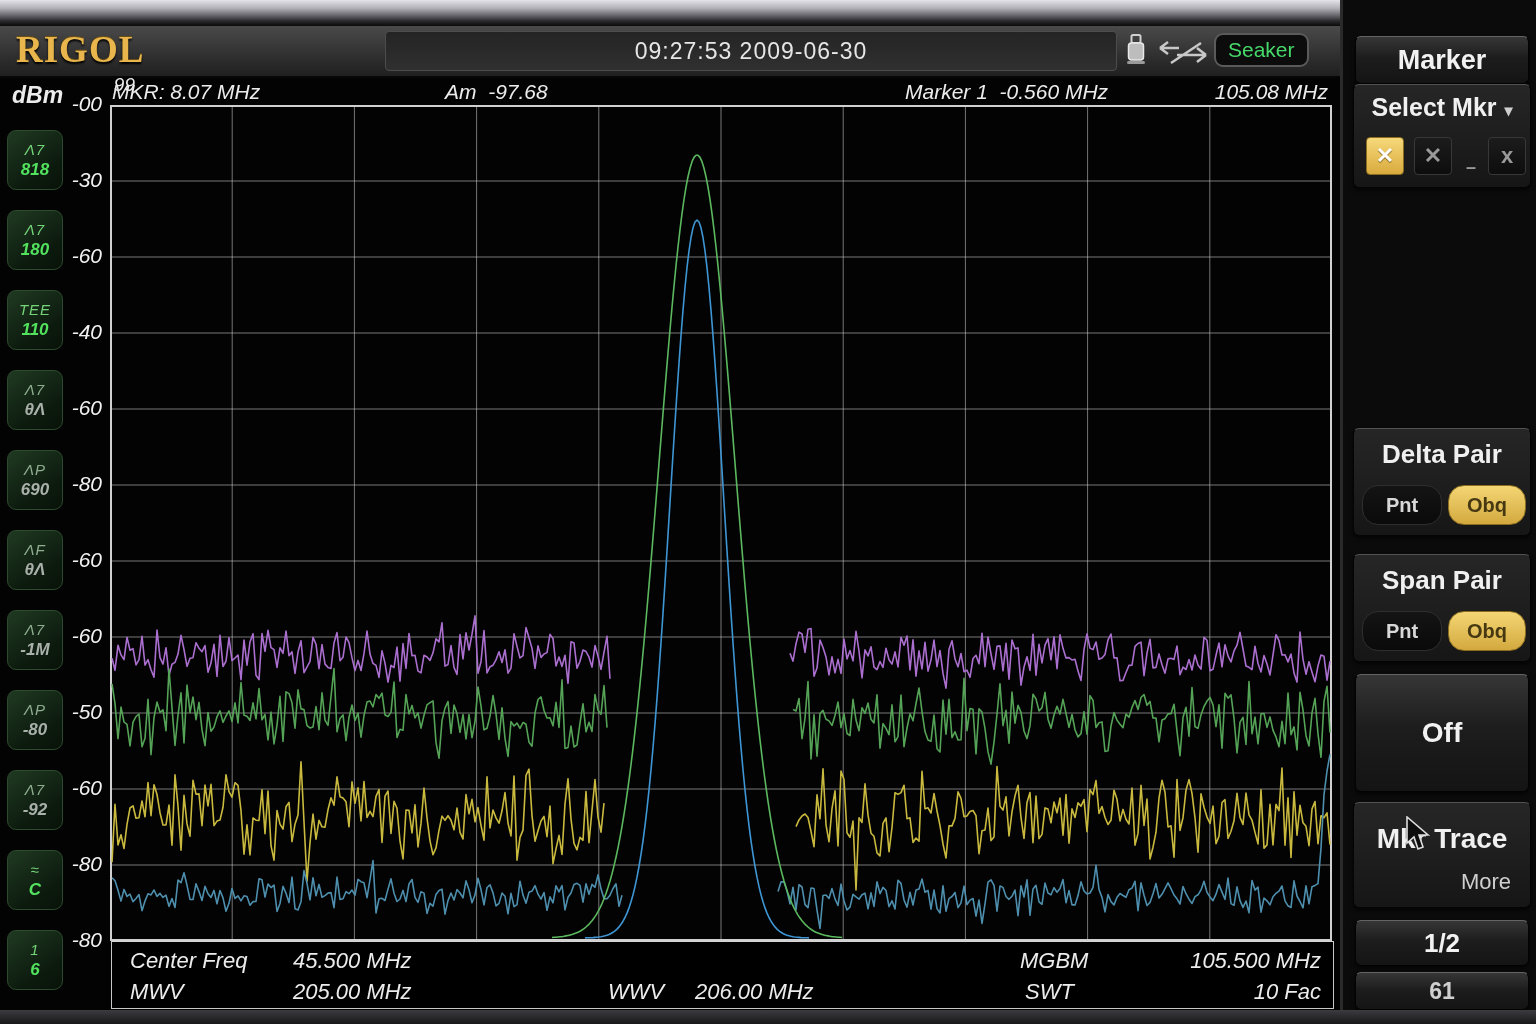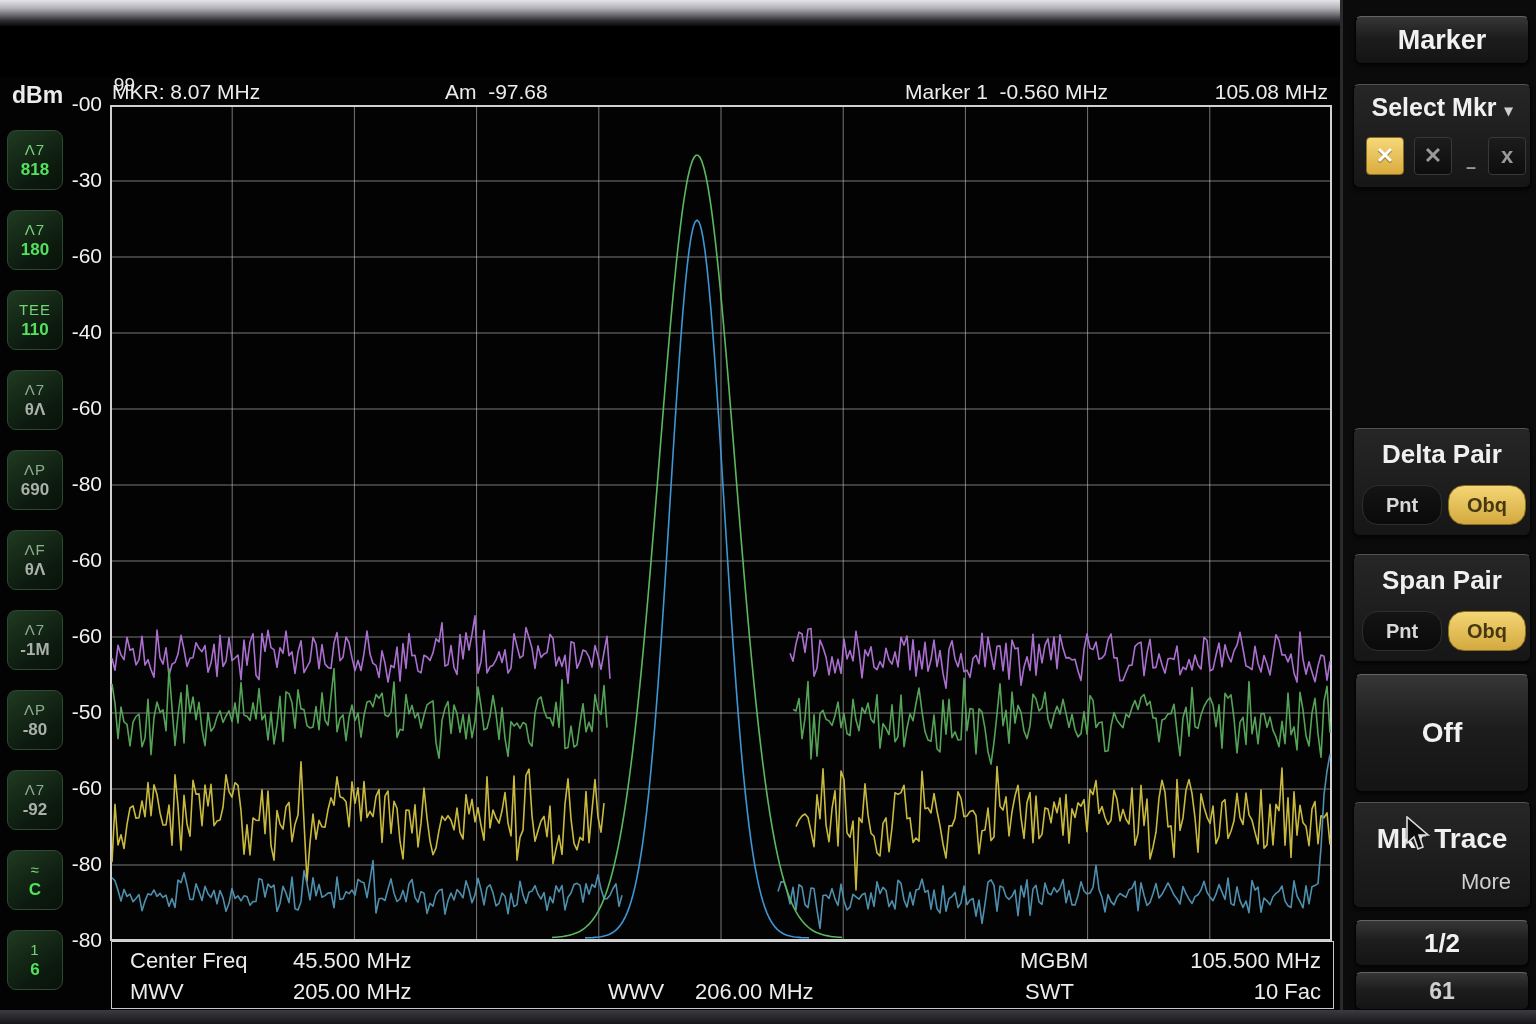--- a/index.html
+++ b/index.html
@@ -19,21 +19,21 @@
     font-size:37px;letter-spacing:1px;color:#e8b64c;text-shadow:0 2px 2px #000,0 -1px 0 #6b4f15;}
   .clockpanel{position:absolute;left:385px;top:5px;width:730px;height:38px;
     background:linear-gradient(180deg,#242424,#303030);border:1px solid #4c4c4c;border-radius:4px;
     display:flex;align-items:center;justify-content:center;color:#e6e6e6;font-size:23px;letter-spacing:1px;}
   .usbicon{position:absolute;left:1125px;top:7px;}
   .arrowsicon{position:absolute;left:1157px;top:13px;}
   .speakerbadge{position:absolute;left:1214px;top:7px;height:30px;padding:0 12px;border:2px solid #5a5a5a;
     border-radius:9px;background:#0c0c0c;color:#46d96a;font-size:21px;display:flex;align-items:center;}
 
   
-  .screen{position:absolute;left:0;top:78px;width:1340px;height:932px;background:#030303;color:#ececec;}
+  .screen{position:absolute;left:0;top:78px;width:1340px;height:932px;background:#030303;color:#ececec;font-style:italic;}
   .unit{position:absolute;left:12px;top:4px;font-size:23px;font-weight:bold;}
   .refoverlay{position:absolute;left:99px;top:-1px;font-size:19px;line-height:15px;text-align:right;width:36px;}
   .inforow{position:absolute;top:2px;font-size:21px;white-space:pre;}
   .ir-mkr{left:112px;} .ir-am{left:445px;} .ir-marker{left:905px;} .ir-right{left:1200px;width:128px;text-align:right;}
   .ylab{position:absolute;left:36px;width:66px;text-align:right;font-size:21px;color:#f2f2f2;}
   .plotsvg{position:absolute;left:110px;top:27px;}
   .bottombox{position:absolute;left:111px;top:863px;width:1221px;height:66px;border:1px solid #c8c8c8;
     border-top-color:#d6d6d6;background:#000;font-size:22px;}
   .bb{position:absolute;white-space:pre;}
 
@@ -71,20 +71,42 @@
   .morelbl{position:absolute;left:0;width:100%;text-align:center;font-size:22px;color:#cfcfcf;}
   .cursor{position:absolute;left:1404px;top:816px;z-index:20;}
 </style>
 </head>
 <body>
 
 <div class="device">
 
   <div class="bezel-top"></div>
 
+  <div class="headerbar">
+    <div class="logo">RIGOL</div>
+    <div class="clockpanel">
+      <span>09:27:53 2009-06-30</span>
+    </div>
+    <span class="usbicon">
+      <svg width="22" height="36" viewBox="0 0 22 36">
+        <rect x="6.5" y="2" width="9" height="8" rx="1.5" fill="none" stroke="#cfcfcf" stroke-width="2"></rect>
+        <rect x="3.5" y="10" width="15" height="17" rx="3" fill="#bdbdbd" stroke="#e8e8e8" stroke-width="1.5"></rect>
+        <rect x="2" y="28" width="18" height="3" rx="1.5" fill="#9a9a9a"></rect>
+      </svg>
+    </span>
+    <span class="arrowsicon">
+      <svg width="52" height="26" viewBox="0 0 52 26">
+        <path d="M3 9 L22 9 M3 9 l8 -6 M3 9 l8 6" fill="none" stroke="#c8c8c8" stroke-width="2.5"></path>
+        <path d="M20 16 L49 16 M49 16 l-9 -7 M49 16 l-9 7 M14 24 L44 4" fill="none" stroke="#c8c8c8" stroke-width="2.5"></path>
+      </svg>
+    </span>
+    <span class="speakerbadge">
+      <span>Seaker</span>
+    </span>
+  </div>
 
   <div class="screen">
     <div class="unit">dBm</div>
     <div class="refoverlay">99</div>
 
     <div class="inforow ir-mkr">MKR: 8.07 MHz</div>
     <div class="inforow ir-am">Am  -97.68</div>
     <div class="inforow ir-marker">Marker 1  -0.560 MHz</div>
     <div class="inforow ir-right">105.08 MHz</div>
 
@@ -194,21 +216,21 @@
       <span class="bb" style="left:18px;top:37px;">MWV</span>
       <span class="bb" style="left:181px;top:37px;">205.00 MHz</span>
       <span class="bb" style="left:496px;top:37px;">WWV</span>
       <span class="bb" style="left:583px;top:37px;">206.00 MHz</span>
       <span class="bb" style="left:913px;top:37px;">SWT</span>
       <span class="bb" style="right:12px;top:37px;">10 Fac</span>
     </div>
   </div>
 
   <div class="menucol">
-    <div class="mbtn big" style="top:16px;height:46px;font-size:27px;">Marker</div>
+    <div class="mbtn big" style="top:36px;height:46px;font-size:27px;">Marker</div>
 
     <div class="mpanel" style="top:84px;height:102px;">
       <div class="ptitle" style="top:8px;font-size:25px;">
         <span>Select Mkr</span><span class="chev">▾</span>
       </div>
       <div>
           <div class="slot gold" style="left: 12px;">✕</div>
           <div class="slot dark" style="left: 60px;">✕</div>
           <div class="slot tick" style="left: 110px; top: 64px;">–</div>
           <div class="slot dark" style="left: 134px;">x</div>

